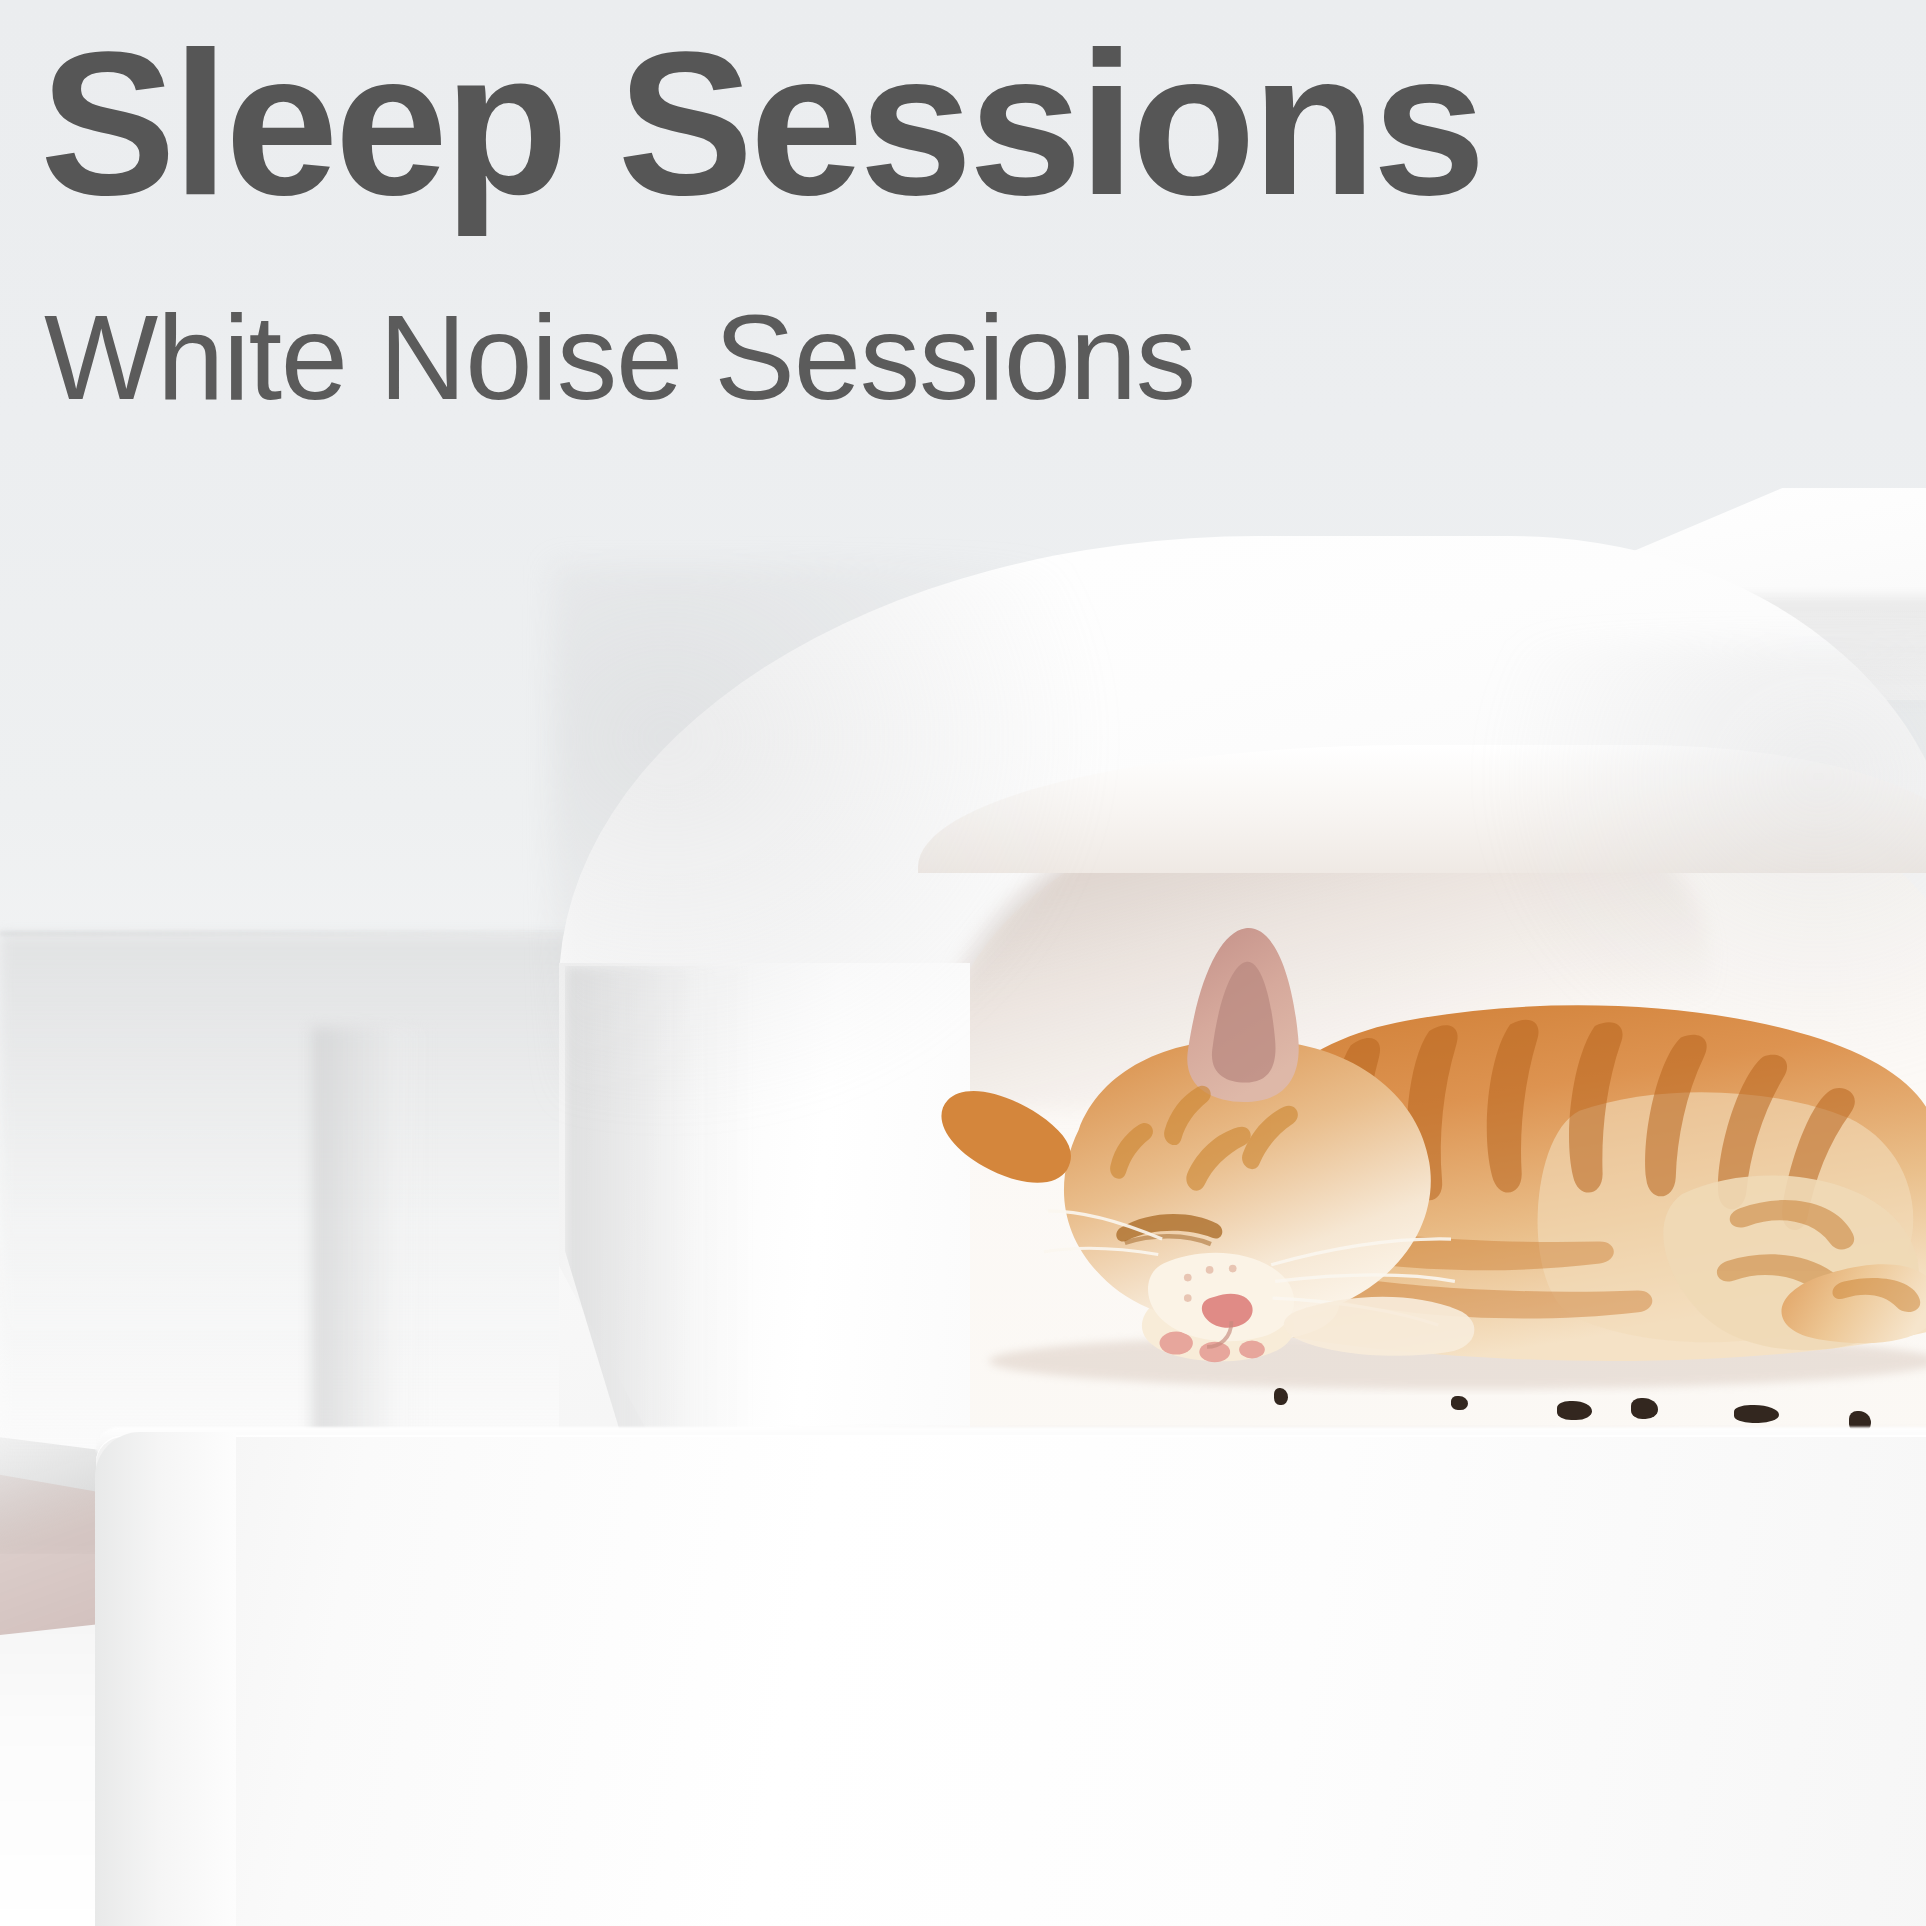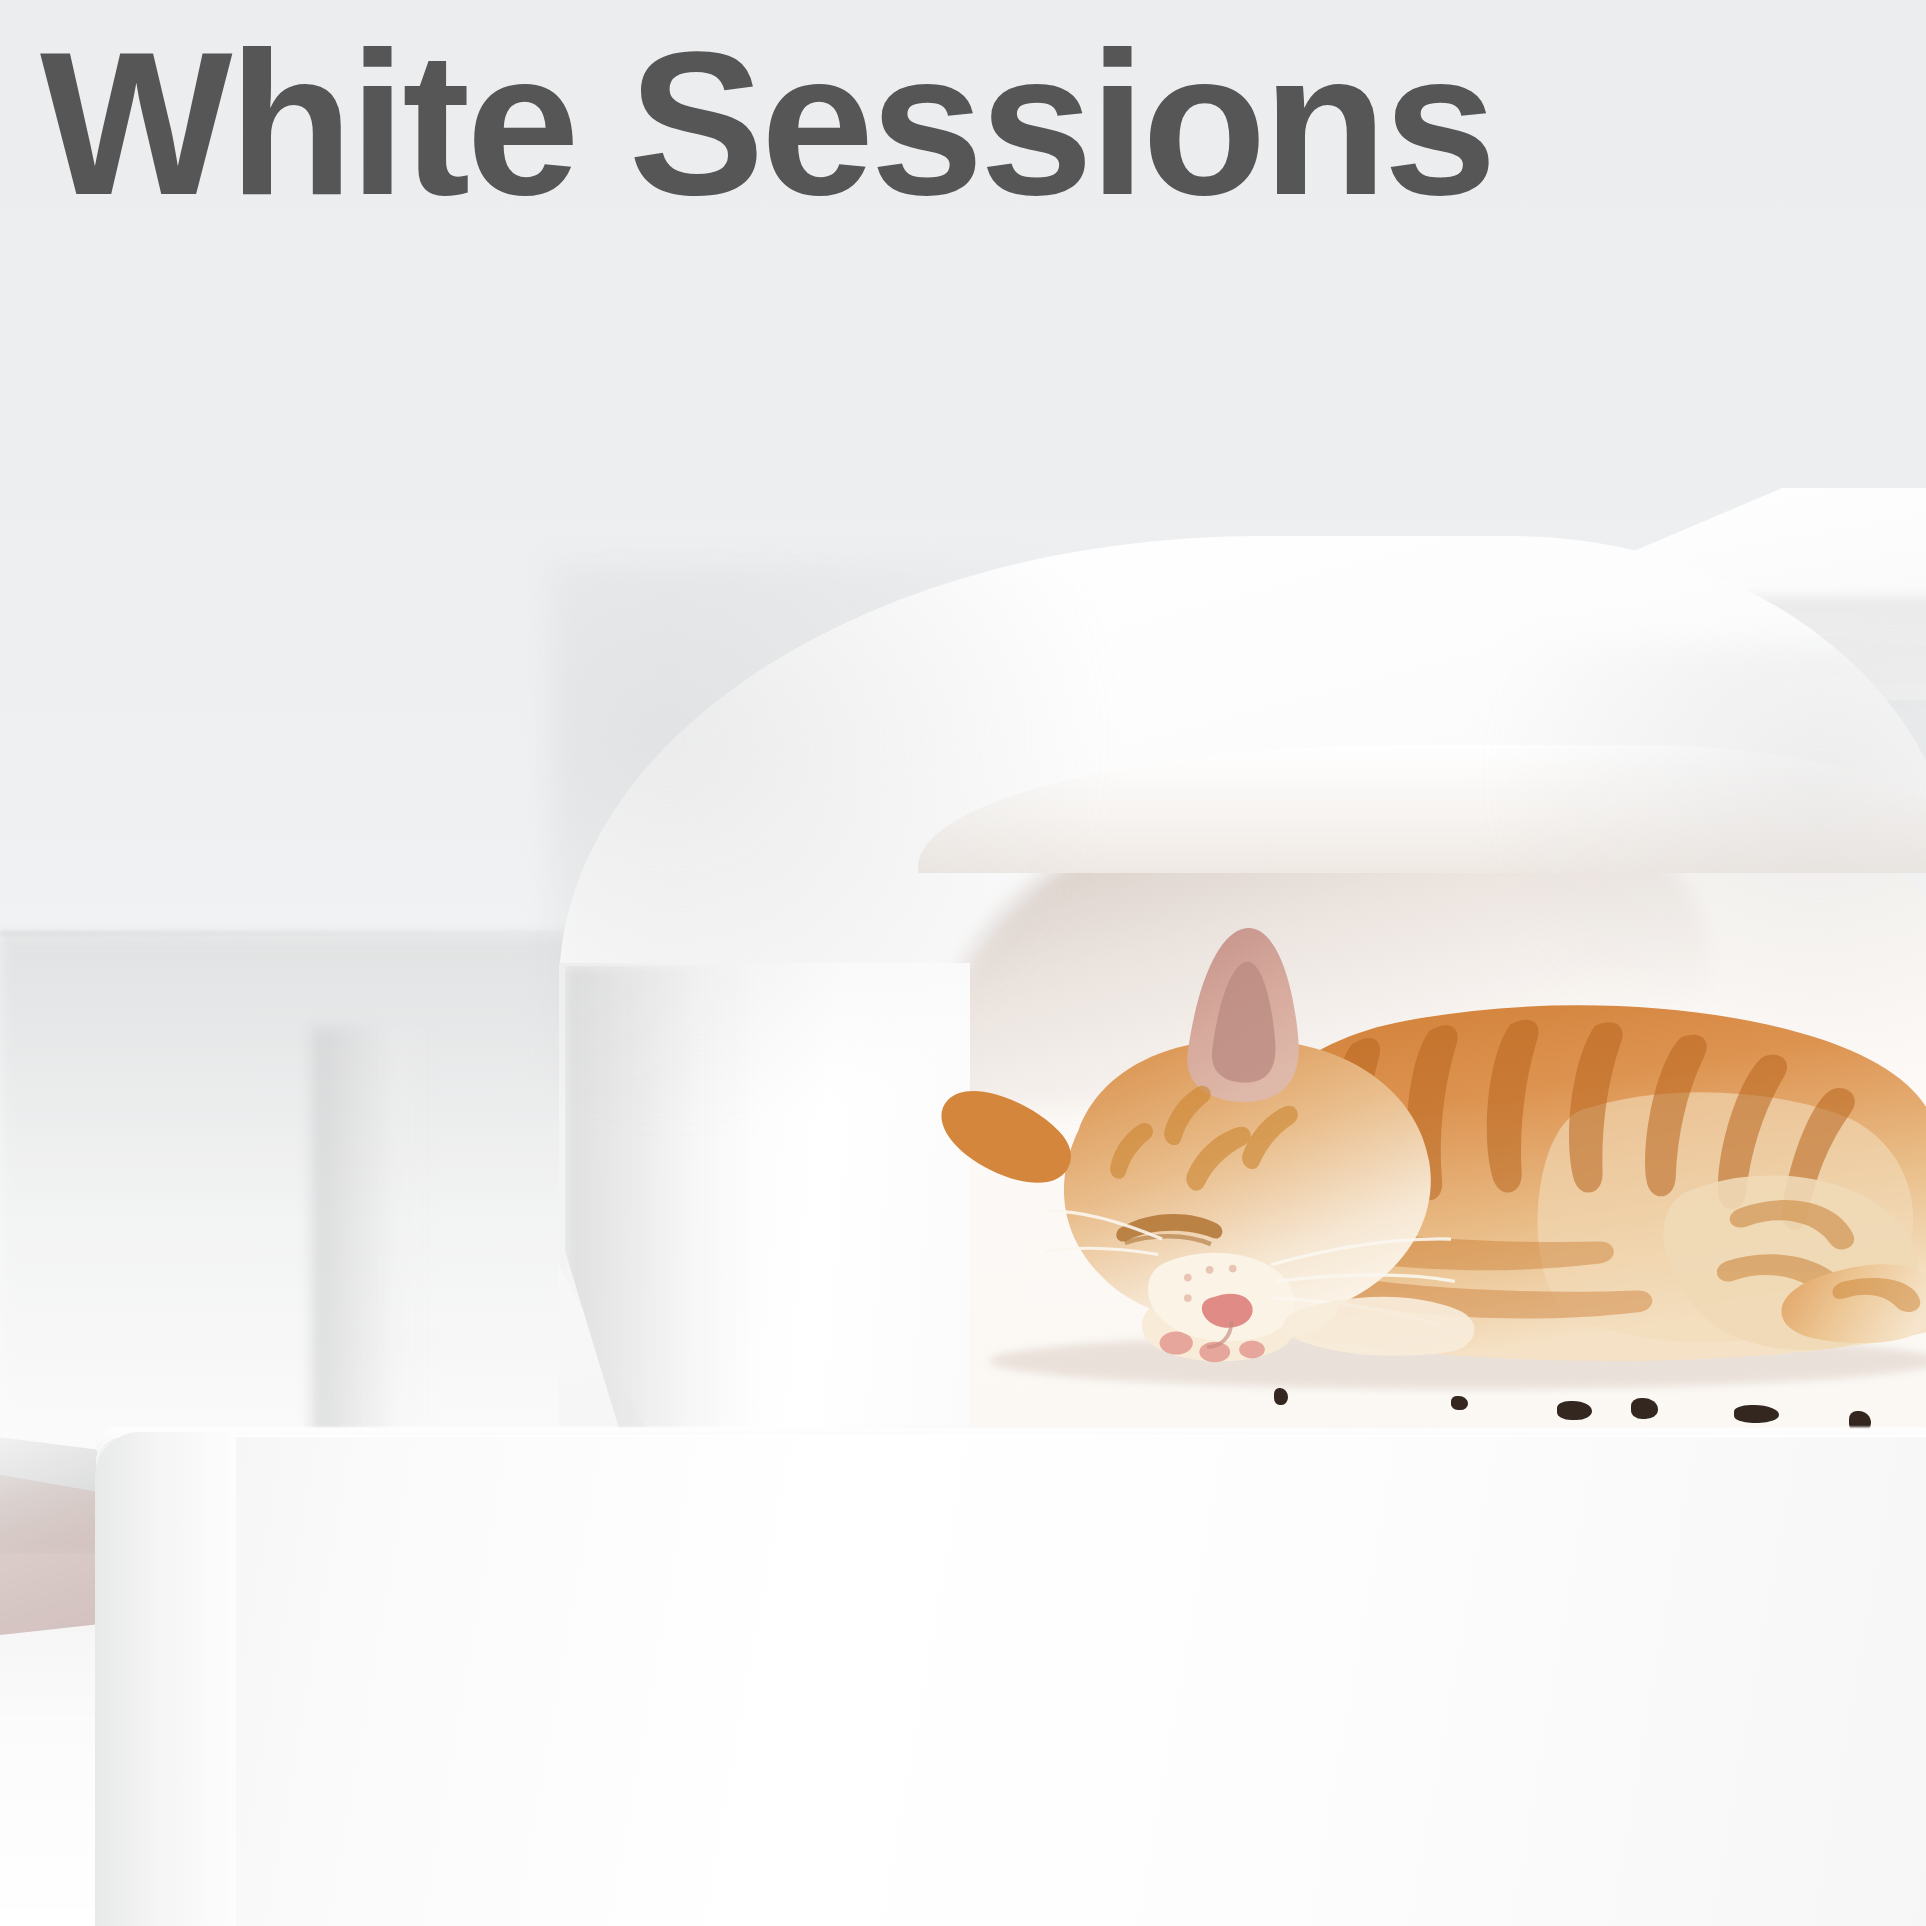--- a/index.html
+++ b/index.html
@@ -380,17 +380,18 @@
   <div class="fleck" style="left:1734px;top:1405px;width:45px;height:18px;"></div>
   <div class="fleck" style="left:1849px;top:1411px;width:22px;height:22px;"></div>
 
   <div class="step-shadow"></div>
   <div class="seat-shadow-line"></div>
   <div class="seat-slab" style="top:1432px;height:77px;"></div>
   <div class="base-top-edge"></div>
   <div class="base-block plaster"></div>
   <div class="base-left-round"></div>
 
-  <div class="title">White Sessions</div>
-
+  <div class="title">Sleep Sessions</div>
+
+  <div class="subtitle">White Noise Sessions</div>
 
 </div>
 
 
 </body></html>

